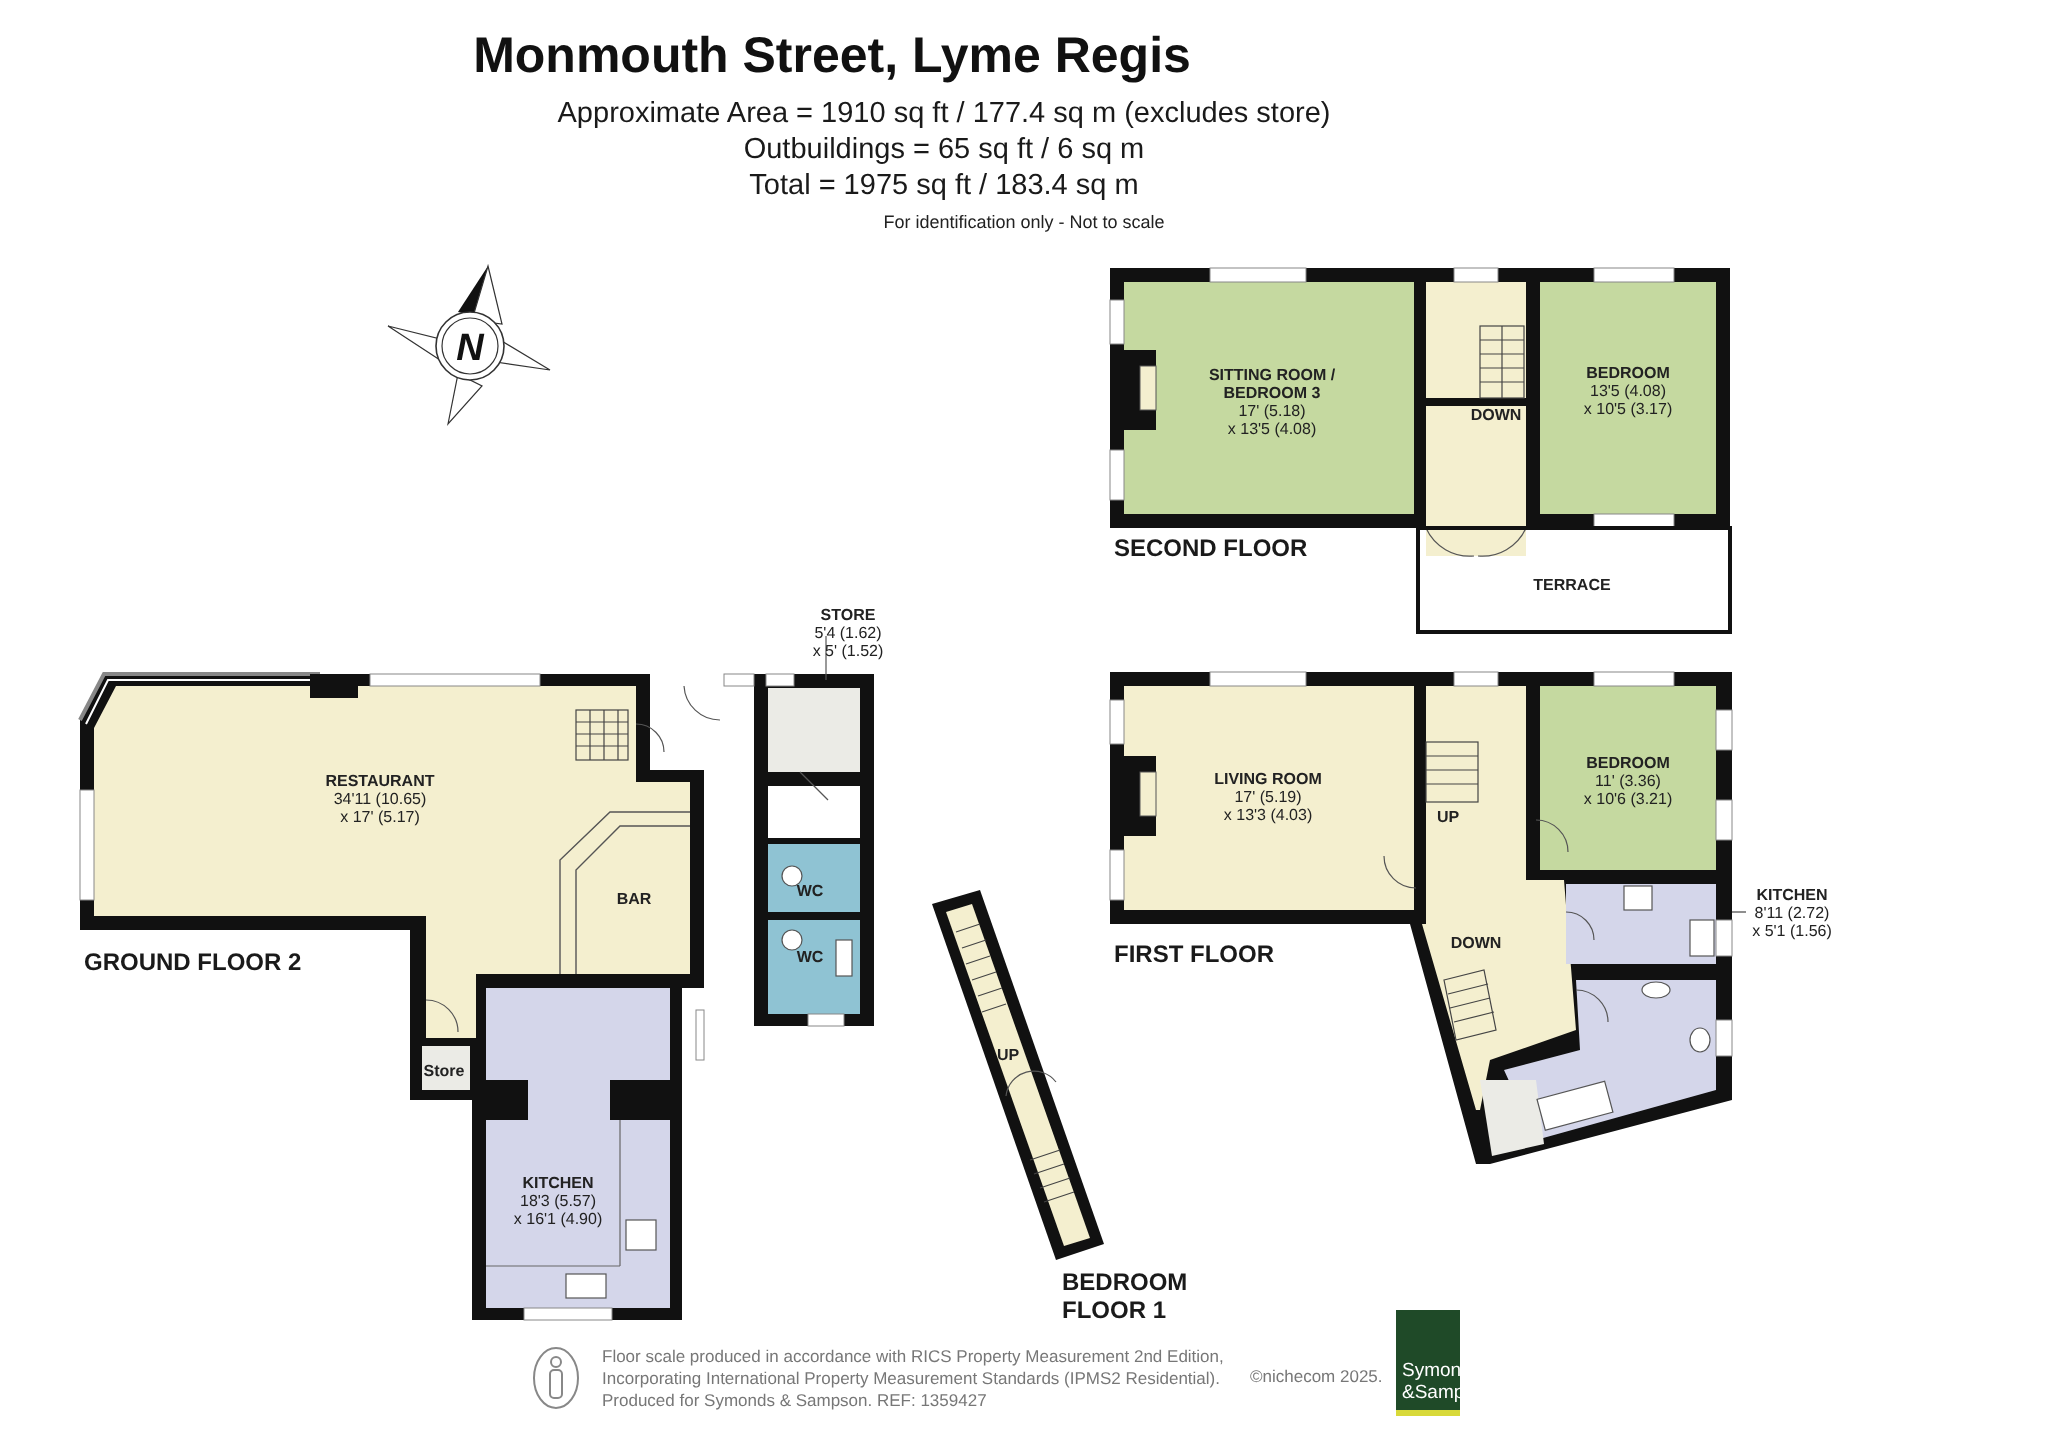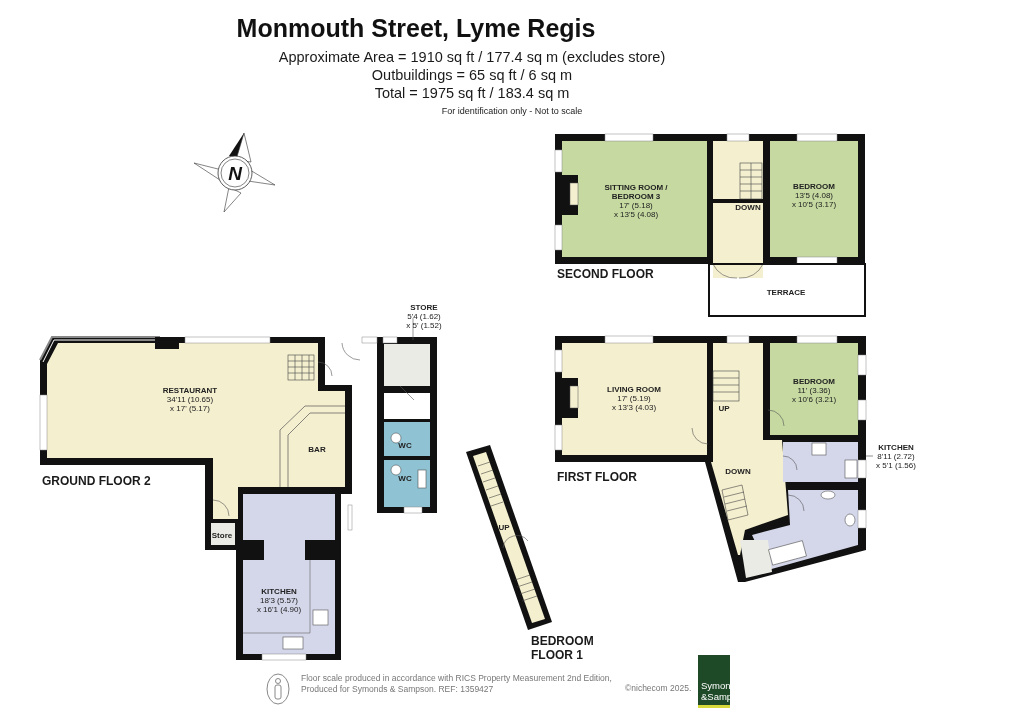--- a/index.html
+++ b/index.html
@@ -238,19 +238,20 @@
 <div class="floor-label" style="left:531px; top:634px">BEDROOM</div>
 <div class="floor-label" style="left:531px; top:648px">FLOOR 1</div>
 
 <svg class="person-icon" viewBox="0 0 26 34">
   <ellipse cx="13" cy="17" rx="11" ry="15" fill="none" stroke="#888" stroke-width="1"></ellipse>
   <circle cx="13" cy="9" r="2.5" fill="none" stroke="#888" stroke-width="1"></circle>
   <rect x="10" y="13" width="6" height="14" rx="2" fill="none" stroke="#888" stroke-width="1"></rect>
 </svg>
 <div class="footer-text">
   <div>Floor scale produced in accordance with RICS Property Measurement 2nd Edition,</div>
+  <div>Incorporating International Property Measurement Standards (IPMS2 Residential).</div>
   <div>Produced for Symonds &amp; Sampson.   REF:  1359427</div>
 </div>
 <div class="copyright">©nichecom 2025.</div>
 <div class="logo">
   <span style="top:25px">Symonds</span>
   <span style="top:36px">&amp;Sampson</span>
 </div>
 
 </body></html>

